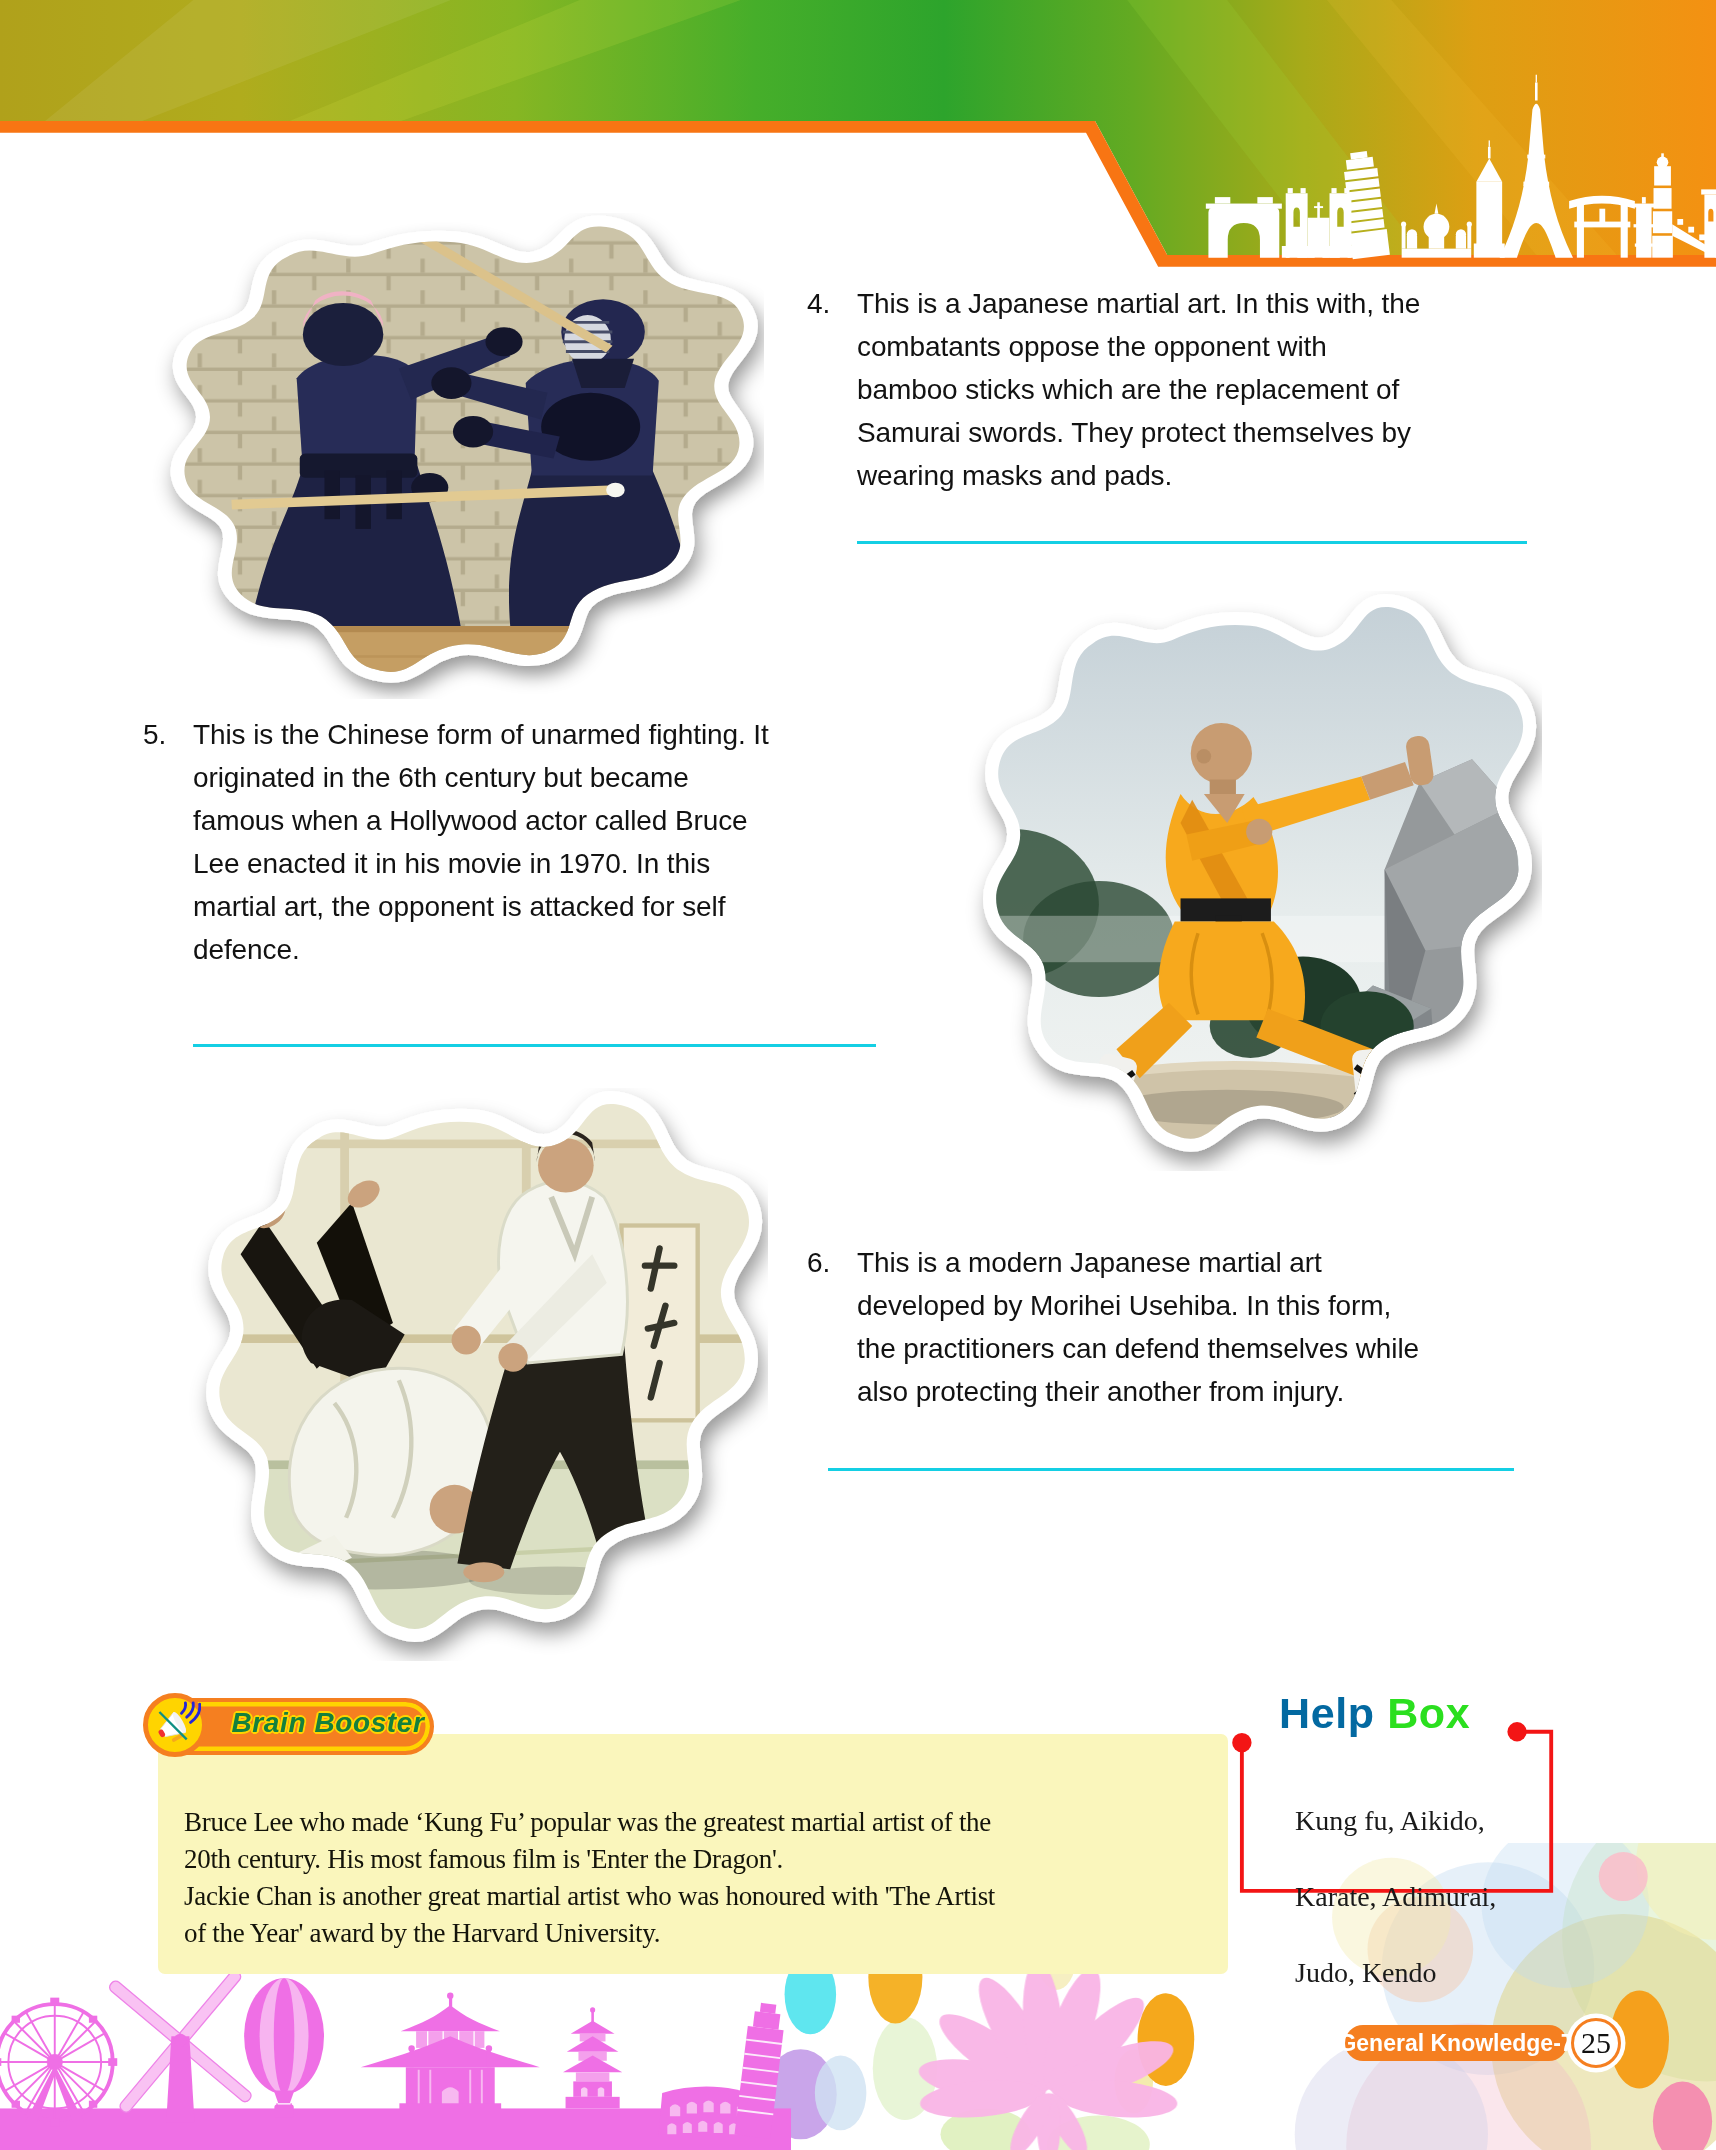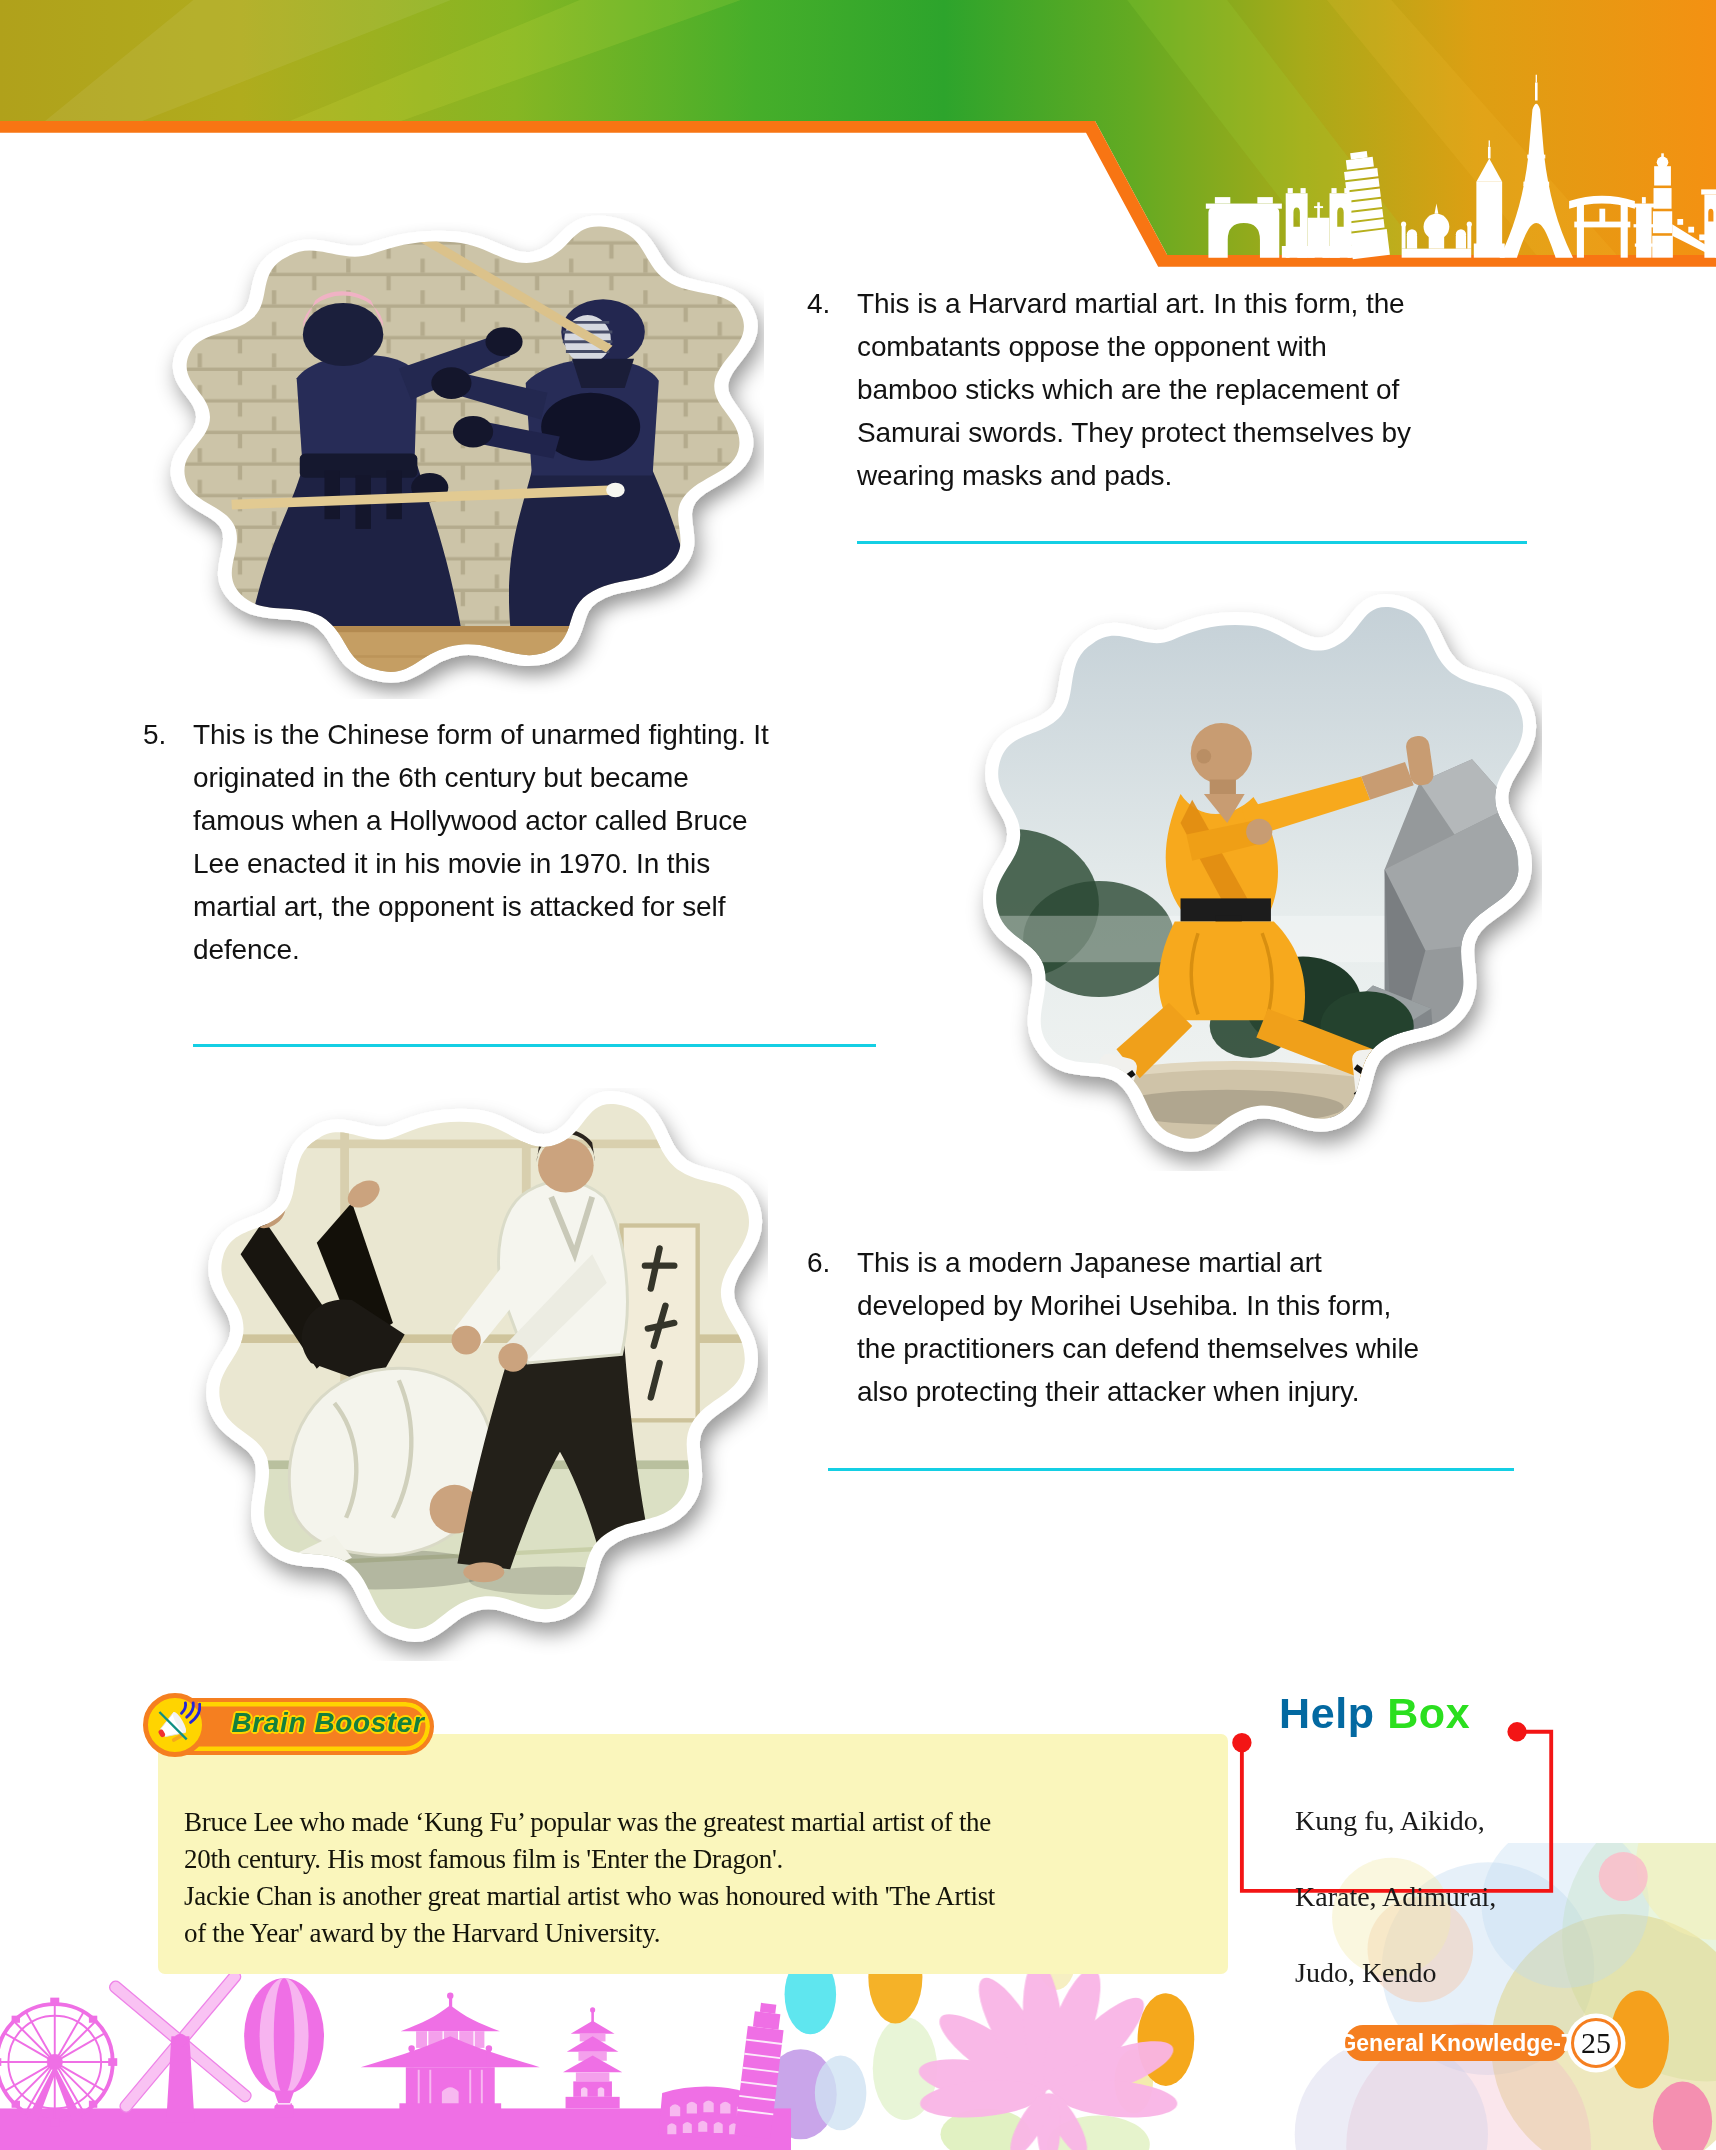--- a/index.html
+++ b/index.html
@@ -251,21 +251,21 @@
         <circle cx="84" cy="6" r="2.5" fill="#f6f6f0"></circle>
         <line x1="28" y1="120" x2="152" y2="114" stroke="#e2ca92" stroke-width="4"></line>
         <circle cx="152" cy="114" r="3" fill="#f6f6f0"></circle>
       </g>
     </g>
   </svg>
 
   <div class="q" style="left:807px;top:282px">
     <span class="num">4.</span>
     <div class="lines">
-      <span>This is a Harvard martial art. In this form, the</span>
+      <span>This is a Japanese martial art. In this with, the</span>
       <span>combatants oppose the opponent with</span>
       <span>bamboo sticks which are the replacement of</span>
       <span>Samurai swords. They protect themselves by</span>
       <span>wearing masks and pads.</span>
     </div>
   </div>
   <div class="ans-line" style="left:857px;top:541px;width:670px"></div>
 
   <div class="q" style="left:143px;top:713px">
     <span class="num">5.</span>
@@ -396,21 +396,21 @@
       </g>
     </g>
   </svg>
 
   <div class="q" style="left:807px;top:1241px">
     <span class="num">6.</span>
     <div class="lines">
       <span>This is a modern Japanese martial art</span>
       <span>developed by Morihei Usehiba. In this form,</span>
       <span>the practitioners can defend themselves while</span>
-      <span>also protecting their attacker when injury.</span>
+      <span>also protecting their another from injury.</span>
     </div>
   </div>
   <div class="ans-line" style="left:828px;top:1468px;width:686px"></div>
 
   <svg class="abs" style="left:0;top:1843px;z-index:1" width="1716" height="308" viewBox="0 0 2664 478">
 
     <g>
       <circle cx="2310" cy="195" r="165" fill="#b8d4ee" opacity=".35"></circle>
       <circle cx="2650" cy="145" r="225" fill="#bfe3a0" opacity=".35"></circle>
       <circle cx="2520" cy="315" r="205" fill="#ddd27e" opacity=".5"></circle>

